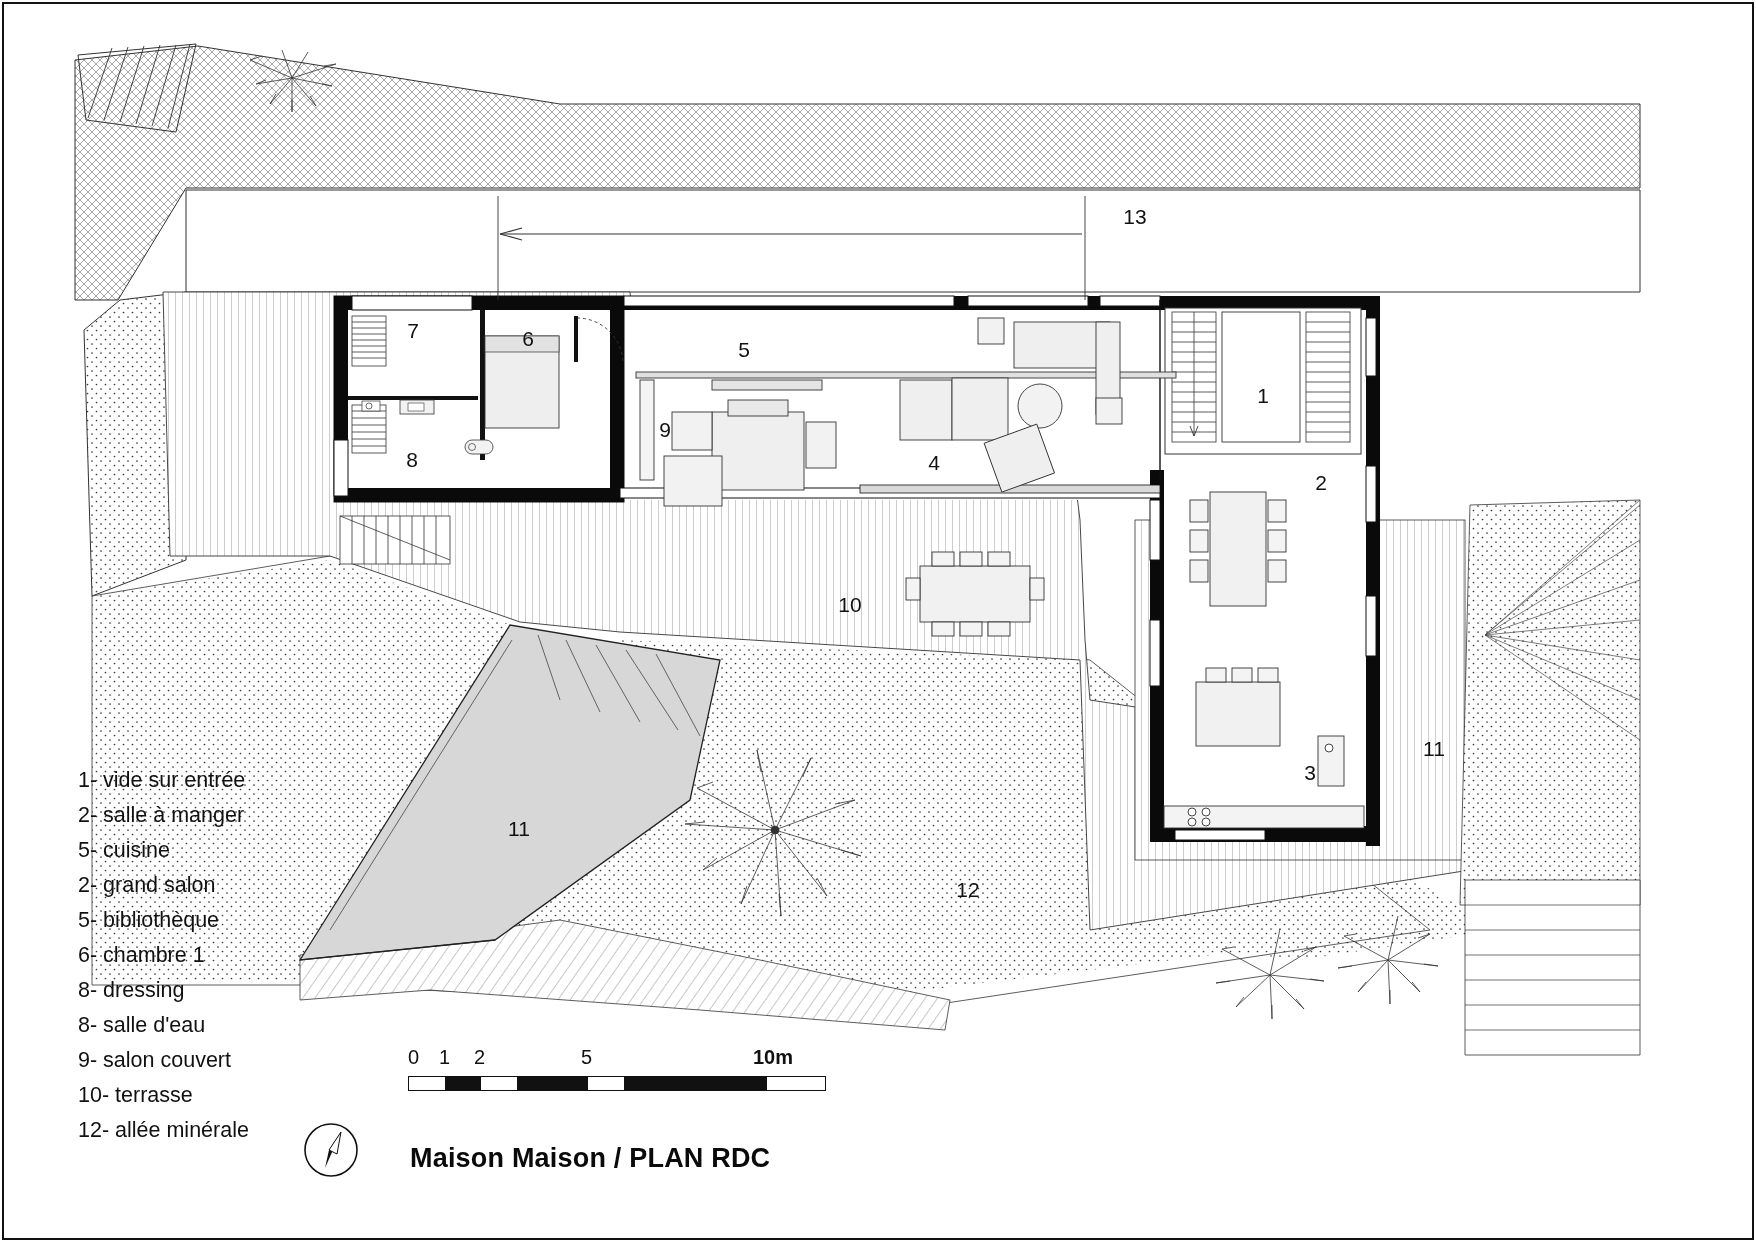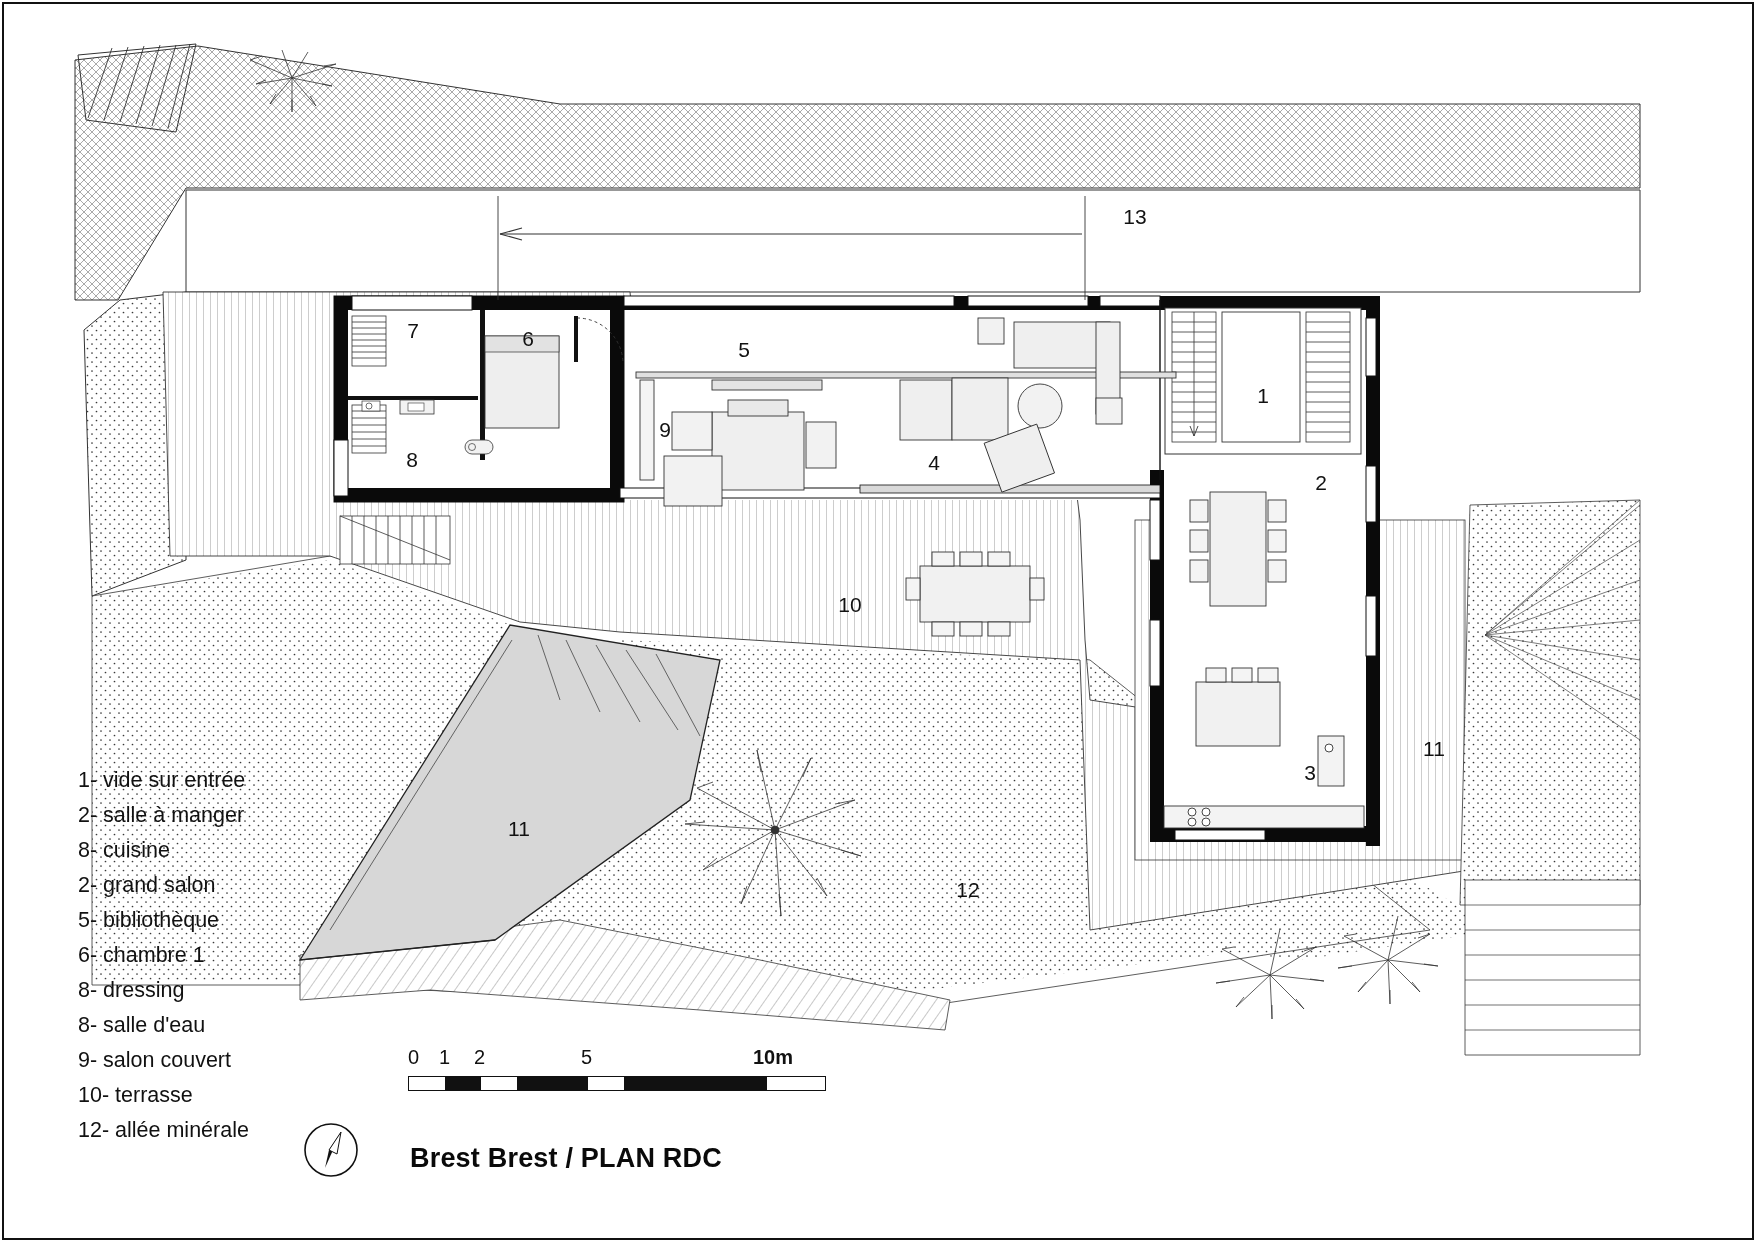--- a/index.html
+++ b/index.html
@@ -430,21 +430,21 @@
       <text class="room-num" x="519" y="836" text-anchor="middle">11</text>
       <text class="room-num" x="1434" y="756" text-anchor="middle">11</text>
       <text class="room-num" x="968" y="897" text-anchor="middle">12</text>
       <text class="room-num" x="1135" y="224" text-anchor="middle">13</text>
     </g>
   </svg>
 
   <div id="legend">
     <div class="legend-row">1- vide sur entrée</div>
     <div class="legend-row">2- salle à manger</div>
-    <div class="legend-row">8- cuisine</div>
+    <div class="legend-row">5- cuisine</div>
     <div class="legend-row">2- grand salon</div>
     <div class="legend-row">5- bibliothèque</div>
     <div class="legend-row">6- chambre 1</div>
     <div class="legend-row">8- dressing</div>
     <div class="legend-row">8- salle d'eau</div>
     <div class="legend-row">9- salon couvert</div>
     <div class="legend-row">10- terrasse</div>
     <div class="legend-row">12- allée minérale</div>
   </div>
 
@@ -462,15 +462,15 @@
       <i style="left:215px;width:143px;"></i>
     </div>
   </div>
 
   <svg id="north" viewBox="0 0 56 56" xmlns="http://www.w3.org/2000/svg">
     <circle cx="28" cy="28" r="26" fill="#ffffff" stroke="#111" stroke-width="1.6"></circle>
     <path d="M38,10 L22,46 L26,28 Z" fill="#111"></path>
     <path d="M38,10 L26,28 L34,32 Z" fill="#ffffff" stroke="#111" stroke-width="1"></path>
   </svg>
 
-  <div id="title">Brest Brest / PLAN RDC</div>
+  <div id="title">Maison Maison / PLAN RDC</div>
 
 </div>
 
 </body></html>

